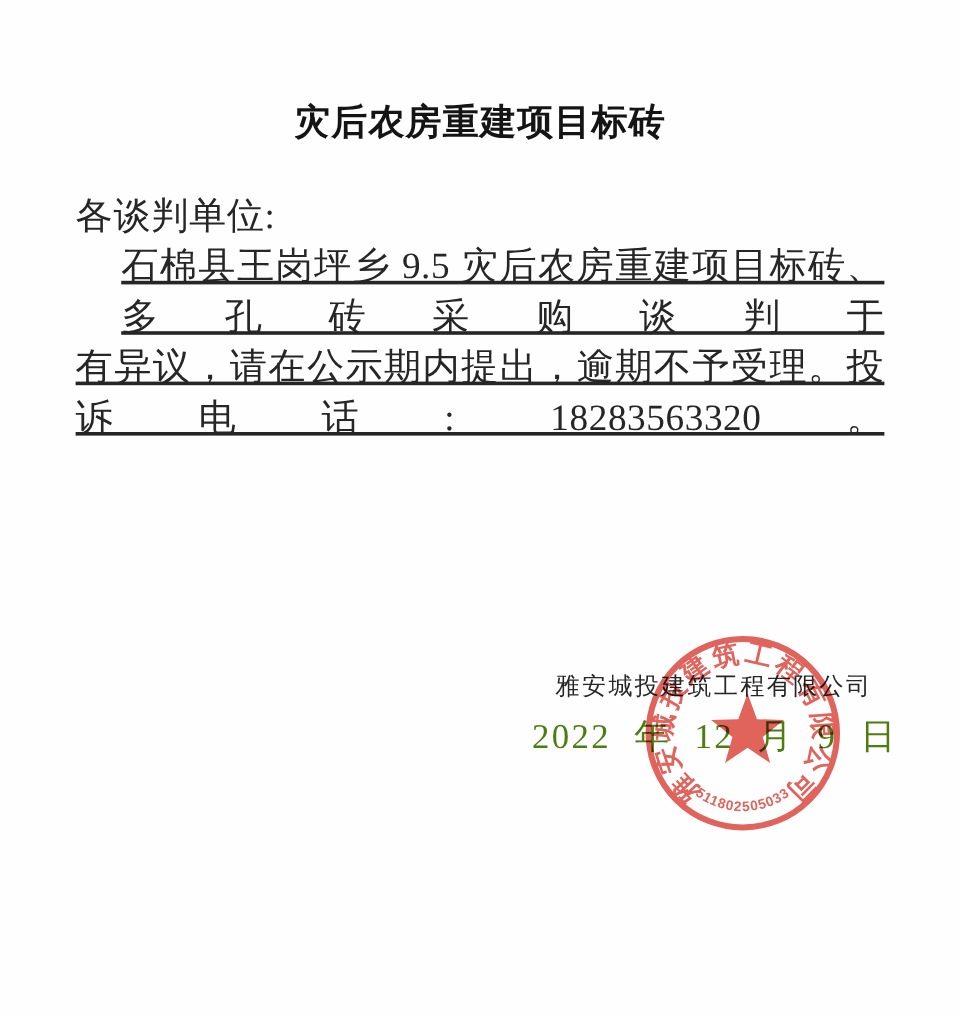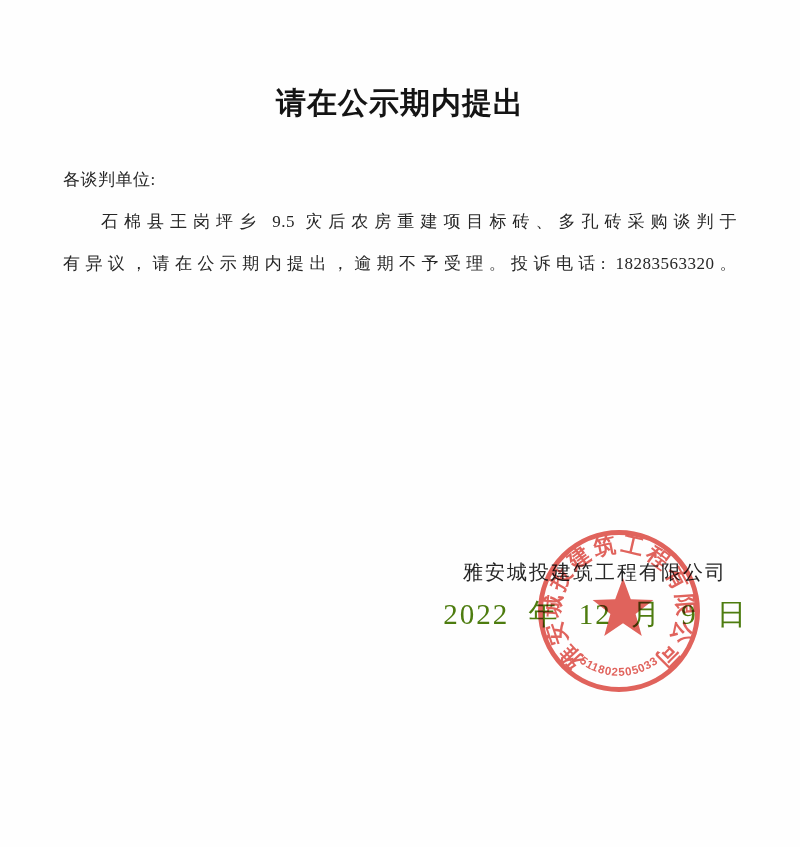--- a/index.html
+++ b/index.html
@@ -19,27 +19,27 @@
     font-size:30px;
     line-height:52px;
     color:#141414;
     letter-spacing:1px;
   }
   .title-line { display:block; }
   .doc-body {
     margin:30px 63px 0 63px;
     width:674px;
     box-sizing:border-box;
-    font-size:17px;
+    font-size:31px;
     line-height:42px;
     letter-spacing:0.5px;
   }
   .line { white-space:normal; }
   .line.indent { padding-left:38px; }
-  .line.fill { text-align:justify; text-align-last:justify; }
+  .line.fill { text-align:justify; text-align-last:justify;text-decoration:underline; }
   .sig-company {
     position:absolute;
     top:551px; right:73px;
     font-size:20px;
     letter-spacing:2px;
     line-height:42px;
     color:#262626;
   }
   .sig-date {
     position:absolute;
@@ -70,21 +70,21 @@
     font-size:11.5px;
     letter-spacing:0.8px;
   }
 </style>
 </head>
 <body>
 
 <div class="page">
 
   <h1 class="doc-title">
-    <span class="title-line">请在公示期内提出</span>
+    <span class="title-line">灾后农房重建项目标砖</span>
   </h1>
 
   <div class="doc-body" id="body-lines">
       <div class="line">各谈判单位:</div>
       <div class="line indent fill">石棉县王岗坪乡 9.5 灾后农房重建项目标砖、多孔砖采购谈判于</div>
       <div class="line fill">有异议，请在公示期内提出，逾期不予受理。投诉电话: 18283563320。</div>
     </div>
 
   <div class="sig-company">雅安城投建筑工程有限公司</div>
   <div class="sig-date">2022 年 12 月 9 日</div>

